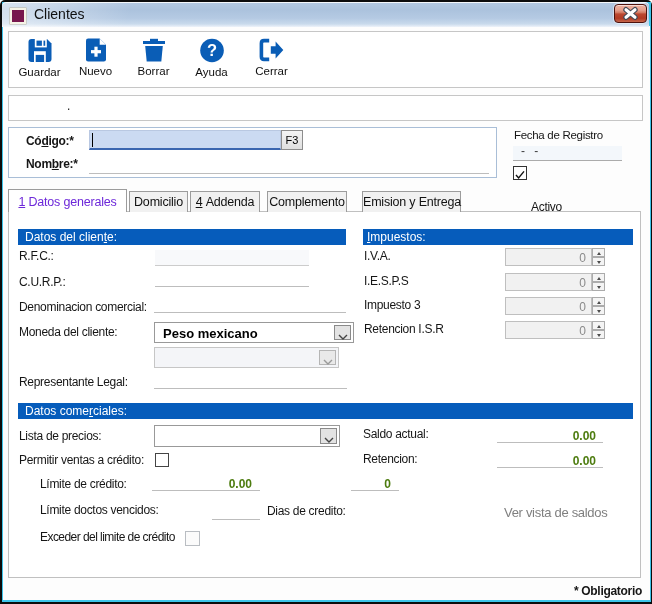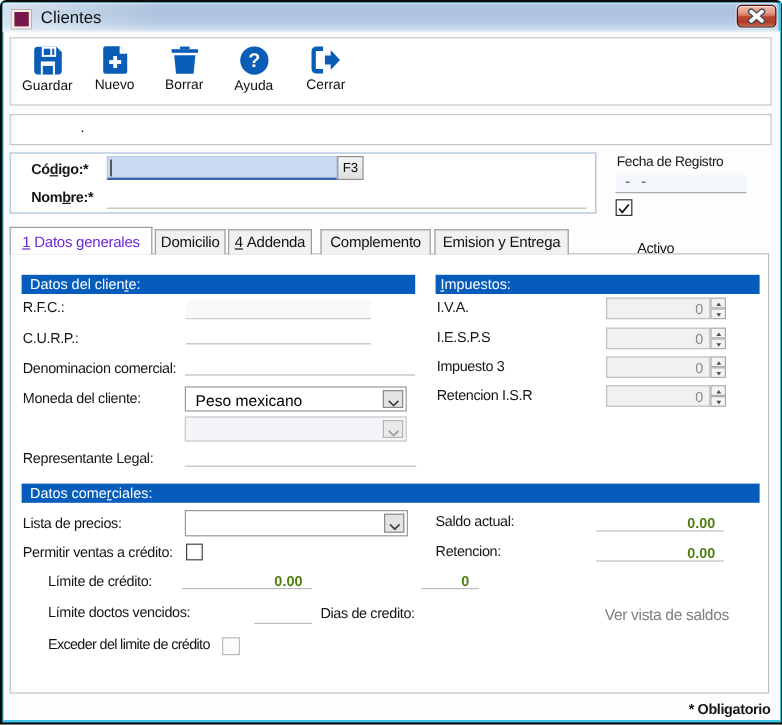--- a/index.html
+++ b/index.html
@@ -122,35 +122,35 @@
         <path d="M2 6 L4.6 9 L10 2.4" fill="none" stroke="#111" stroke-width="1.4"></path>
       </svg>
   </div>
   <div class="lbl" style="left:531px; top:166px;margin-top:34px;">Activo</div>
 
   <div id="panel" class="box" style="left:8px; top:211px; width:633px; height:367px; border-color:#c0c0c0;"></div>
 
   <div class="tab on" style="left:8px; width:119px;"><u>1</u>&nbsp;Datos generales</div>
   <div class="tab" style="left:129px; width:59px;">Domicilio</div>
   <div class="tab" style="left:190px; width:70px;"><u>4</u>&nbsp;Addenda</div>
-  <div class="tab" style="left:267px; width:92px;">Complemento</div>
-  <div class="tab" style="left:362px; width:112px;">Emision y Entrega</div>
+  <div class="tab" style="left:267px; width:80px;">Complemento</div>
+  <div class="tab" style="left:362px; width:99px;">Emision y Entrega</div>
 
   <div class="blue-bar" style="left:18px; top:229px; width:328px;">Datos del clien<u>t</u>e:</div>
   <div class="blue-bar" style="left:363px; top:229px; width:270px; padding-left:4px;"><u>I</u>mpuestos:</div>
   <div class="blue-bar" style="left:18px; top:403px; width:615px;">Datos come<u>r</u>ciales:</div>
 
   <div class="lbl" style="left:19px; top:249px;">R.F.C.:</div>
   <div style="position:absolute; left:155px; top:250px; width:154px; height:16px; background:#f8f9fb; border-bottom:1px solid #cccccc;"></div>
   <div class="lbl" style="left:19px; top:275px;">C.U.R.P.:</div>
   <div class="uline" style="left:155px; top:273px; width:154px; height:14px;"></div>
   <div class="lbl" style="left:19px; top:300px;">Denominacion comercial:</div>
   <div class="uline" style="left:154px; top:299px; width:192px; height:14px;"></div>
   <div class="lbl" style="left:19px; top:325px;">Moneda del cliente:</div>
-  <div class="combo" style="left:154px; top:322px; width:185px; height:21px;">
+  <div class="combo" style="left:154px; top:322px; width:200px; height:21px;font-weight:bold;">
     <span style="position:absolute; left:8px; top:3px; font-size:13px;">Peso mexicano</span>
     <div class="cbtn"><svg width="10" height="6" viewBox="0 0 10 6">
           <path d="M1 1 L5 5 L9 1" fill="none" stroke="#444" stroke-width="1.4"></path>
         </svg></div>
   </div>
   <div class="combo dis" style="left:154px; top:347px; width:185px; height:21px;">
     <div class="cbtn"><svg width="10" height="6" viewBox="0 0 10 6">
           <path d="M1 1 L5 5 L9 1" fill="none" stroke="#9a9a9a" stroke-width="1.4"></path>
         </svg></div>
   </div>

